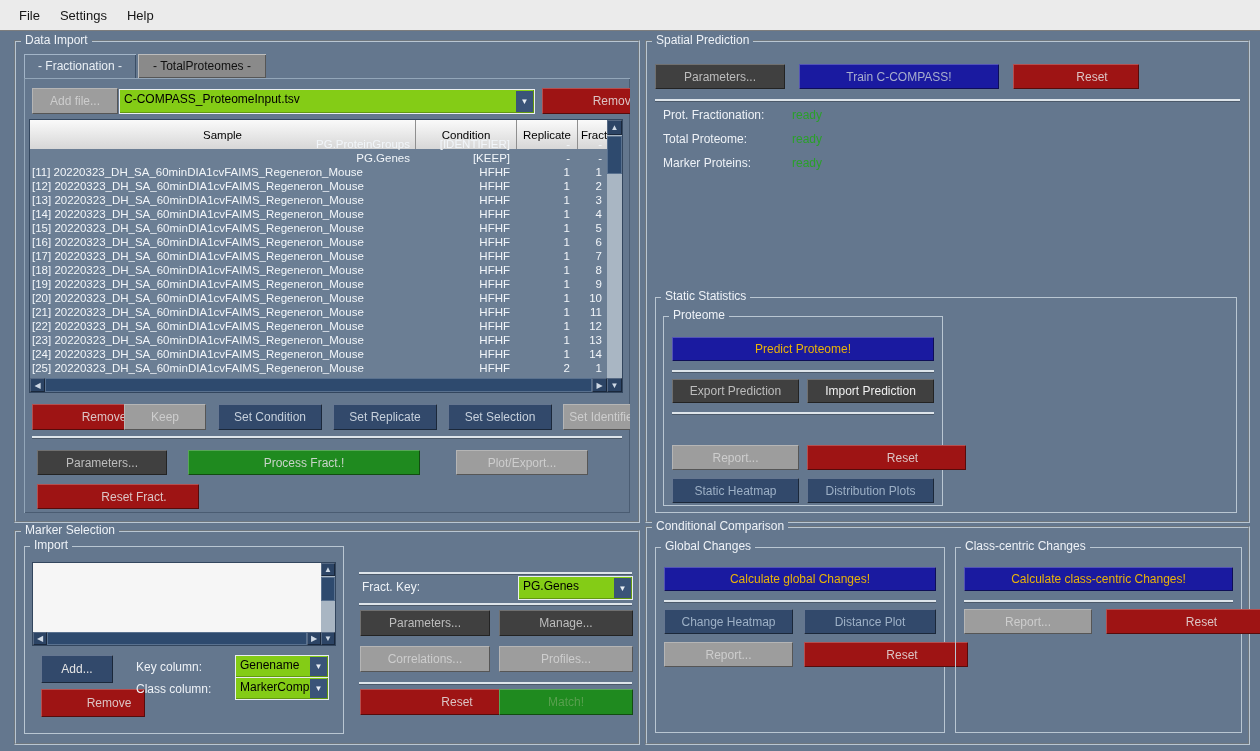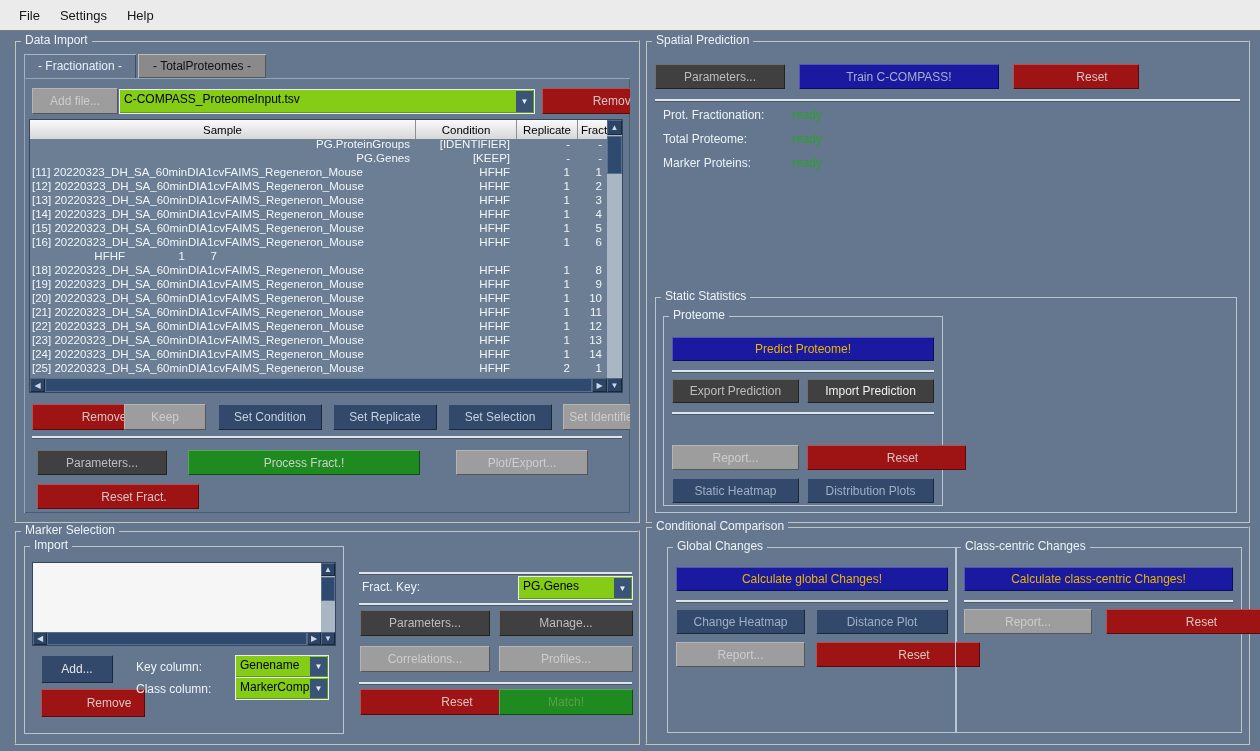--- a/index.html
+++ b/index.html
@@ -39,21 +39,21 @@
   .tab{position:absolute;top:12px;height:24px;display:flex;align-items:center;justify-content:center;
        font-size:12px;cursor:pointer;}
   .tab.active{background:#64778e;color:#e9eff5;
        box-shadow:inset 1px 1px 0 #a3b5c8,inset -1px 0 0 #3c4f66;z-index:2;}
   .tab.inactive{background:#8a8a8a;color:#111;
        box-shadow:inset 1px 1px 0 #bcbcbc,inset -1px -1px 0 #565656;}
   .tabframe{position:absolute;left:8px;right:8px;top:36px;bottom:8px;overflow:hidden;
        box-shadow:inset 1px 1px 0 #93a6b9,inset -1px -1px 0 #4a5c72;}
   
   .dtable{position:absolute;background:#6b7e94;box-shadow:0 0 0 1px #33465e;}
-  .thead{position:absolute;top:0;left:0;right:15px;height:19px;display:flex;
+  .thead{position:absolute;top:0;left:0;right:15px;height:29px;display:flex;
          background:linear-gradient(#fafafa,#d7d7d7);}
   .th{font-size:11.5px;color:#000;display:flex;align-items:center;justify-content:center;
       border-right:1px solid #8f8f8f;overflow:hidden;white-space:nowrap;flex:none;}
   .tbody{position:absolute;top:17px;left:0;right:15px;bottom:14px;overflow:hidden;}
   .trow{display:flex;height:14px;line-height:14px;cursor:default;}
   .trow span{font-size:11.5px;color:#f2f6fa;white-space:nowrap;overflow:hidden;flex:none;
              text-align:right;padding-right:5px;box-sizing:border-box;}
   .trow span.long{text-align:left;padding-left:2px;padding-right:0;}
   .c-sample{width:385px;} .c-cond{width:100px;} .c-rep{width:60px;} .c-frac{width:32px;}
   .th.c-sample,.th.c-cond,.th.c-rep{justify-content:center;}
@@ -155,20 +155,21 @@
               <span class="c-rep">1</span>
               <span class="c-frac">5</span>
             </div>
             <div class="trow">
               <span class="c-sample long">[16] 20220323_DH_SA_60minDIA1cvFAIMS_Regeneron_Mouse</span>
               <span class="c-cond">HFHF</span>
               <span class="c-rep">1</span>
               <span class="c-frac">6</span>
             </div>
             <div class="trow">
+              <span class="c-sample long">[17] 20220323_DH_SA_60minDIA1cvFAIMS_Regeneron_Mouse</span>
               <span class="c-cond">HFHF</span>
               <span class="c-rep">1</span>
               <span class="c-frac">7</span>
             </div>
             <div class="trow">
               <span class="c-sample long">[18] 20220323_DH_SA_60minDIA1cvFAIMS_Regeneron_Mouse</span>
               <span class="c-cond">HFHF</span>
               <span class="c-rep">1</span>
               <span class="c-frac">8</span>
             </div>
@@ -334,21 +335,21 @@
         <div class="btn btn-red" style="left:143px;top:128px;width:127px;height:25px;">Reset</div>
         <div class="btn btn-slate dim" style="left:8px;top:161px;width:127px;height:25px;">Static Heatmap</div>
         <div class="btn btn-slate dim" style="left:143px;top:161px;width:127px;height:25px;">Distribution Plots</div>
       </div>
     </div>
   </div>
 
   <div class="group" style="left:645px;top:526px;width:601px;height:215px;">
     <span class="group-title">Conditional Comparison</span>
 
-    <div class="group" style="left:8px;top:19px;width:288px;height:184px;border-width:1px;margin-left:12px;">
+    <div class="group" style="left:8px;top:19px;width:288px;height:184px;border-width:1px;">
       <span class="group-title">Global Changes</span>
       <div class="btn btn-blue" style="left:8px;top:19px;width:272px;height:24px;">Calculate global Changes!</div>
       <div class="sep" style="left:8px;width:272px;top:52px;"></div>
       <div class="btn btn-slate dim" style="left:8px;top:61px;width:129px;height:25px;">Change Heatmap</div>
       <div class="btn btn-slate dim" style="left:148px;top:61px;width:132px;height:25px;">Distance Plot</div>
       <div class="btn btn-gray" style="left:8px;top:94px;width:129px;height:25px;">Report...</div>
       <div class="btn btn-red" style="left:148px;top:94px;width:132px;height:25px;">Reset</div>
     </div>
 
     <div class="group" style="left:308px;top:19px;width:285px;height:184px;border-width:1px;">

